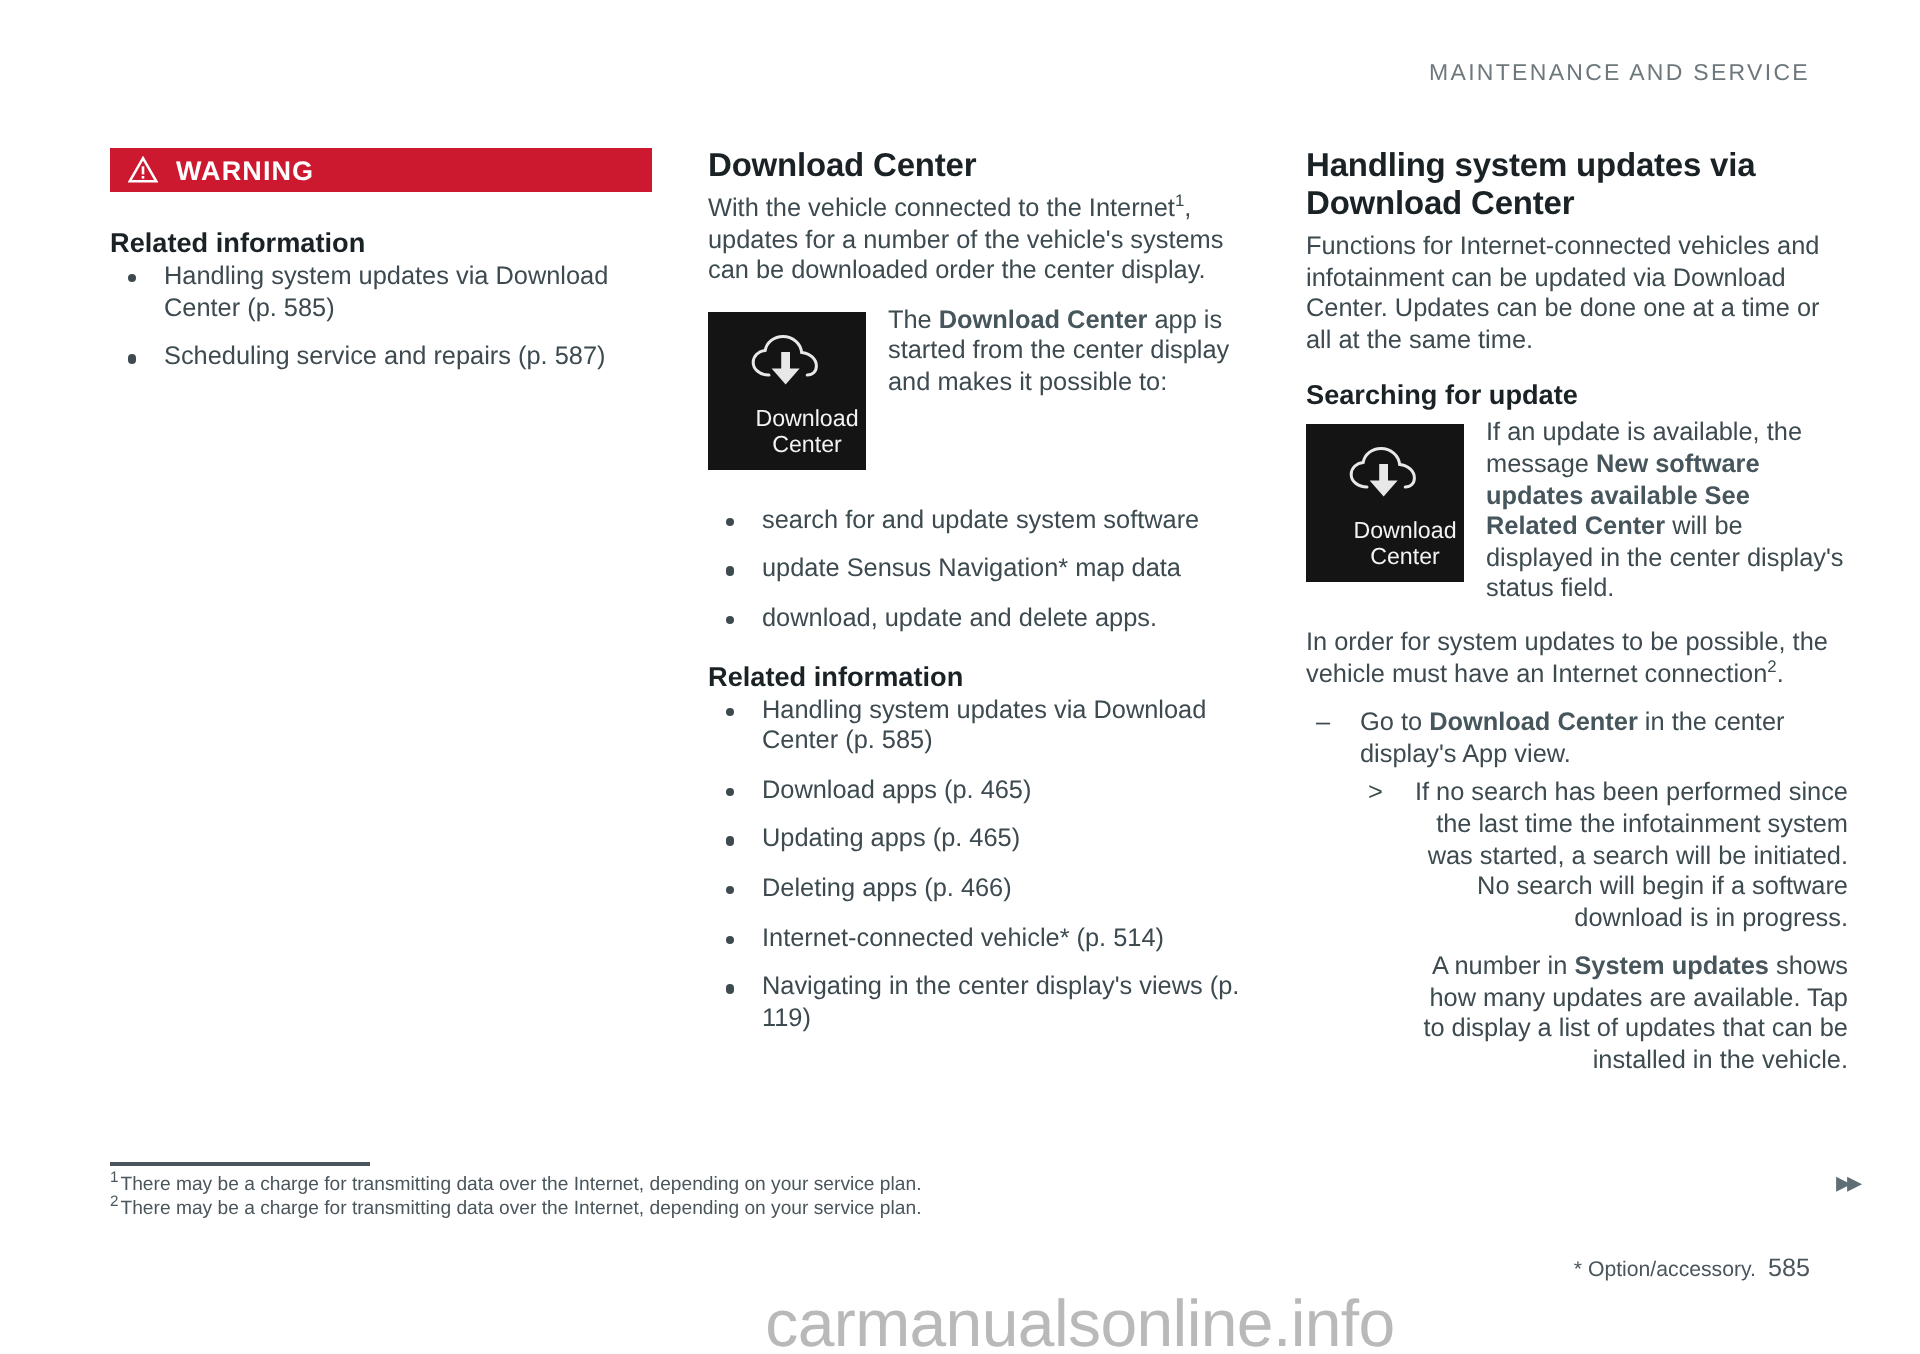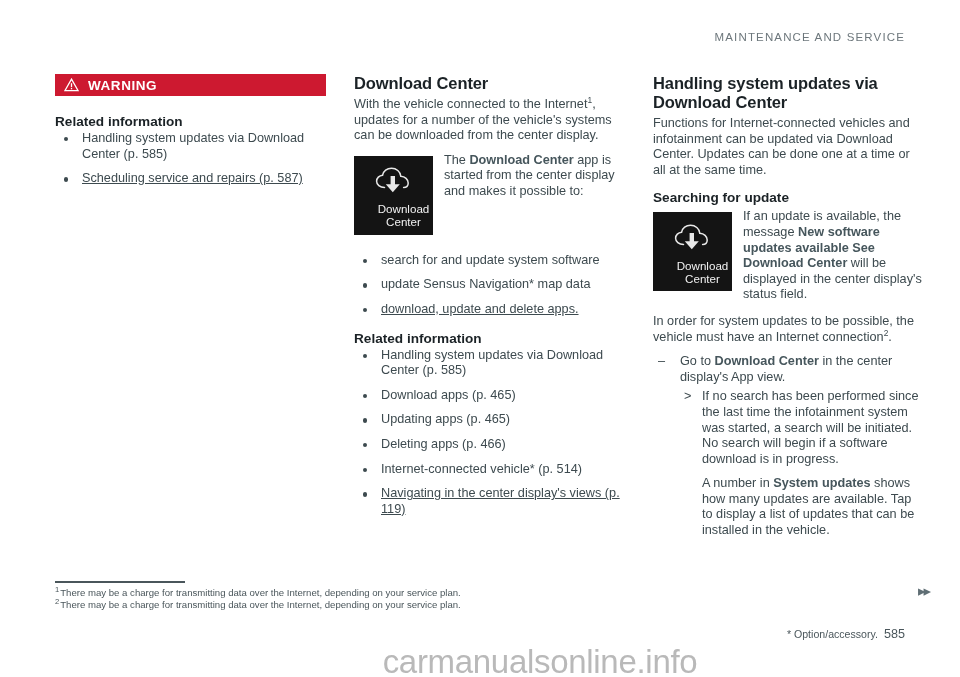--- a/index.html
+++ b/index.html
@@ -113,21 +113,21 @@
     padding: 0;
   }
   ul.bullets li {
     position: relative;
     padding-left: 27px;
     font-size: 12.7px;
     line-height: 15.6px;
     color: #3d4a4f;
     margin-bottom: 9px;
   }
-  ul.bullets li:last-child { margin-bottom: 0; text-decoration: underline; }
+  ul.bullets li:last-child { margin-bottom: 0; }
   ul.bullets li::before {
     content: "";
     position: absolute;
     left: 9px;
     top: 6px;
     width: 4.4px;
     height: 4.4px;
     border-radius: 50%;
     background: #3d4a4f;
   }
@@ -149,20 +149,21 @@
     content: "\2013";
     position: absolute;
     left: 5px;
     top: 0;
     color: #3d4a4f;
   }
   ul.arrows {
     list-style: none;
     margin: 4px 0 0 0;
     padding: 0;
+    text-align: right;
   }
   ul.arrows > li {
     position: relative;
     padding-left: 22px;
     font-size: 12.7px;
     line-height: 15.6px;
     margin-bottom: 9px;
   }
   ul.arrows > li::before {
     content: ">";
@@ -292,21 +293,21 @@
     <ul class="bullets">
       <li>Handling system updates via Download Center (p. 585)</li>
       <li>Scheduling service and repairs (p. 587)</li>
     </ul>
   </div>
 
   <div class="col col-2">
 
     <h2 class="sec-title">Download Center</h2>
 
-    <p class="body"><span>With the vehicle connected to the Internet</span><sup class="fn">1</sup><span>, updates for a number of the vehicle's systems can be downloaded from the center display.</span></p>
+    <p class="body"><span>With the vehicle connected to the Internet</span><sup class="fn">1</sup><span>, updates for a number of the vehicle's systems can be downloaded order the center display.</span></p>
 
     <div class="figure-wrap">
       <div class="app-tile">
         <span>
           <svg width="40" height="29" viewBox="0 0 40 29" aria-hidden="true">
             <path d="M10.5 21.5 C5.9 21.5 2.6 18.6 2.6 15.2 C2.6 12.1 5.2 9.5 8.6 9.2 C9.3 5.2 13.0 2.2 17.5 2.2 C22.4 2.2 26.4 5.7 26.8 10.2 C31.0 10.5 34.2 13.5 34.2 17.0 C34.2 19.6 32.4 21.5 29.6 21.5" fill="none" stroke="#e8e8e8" stroke-width="1.5" stroke-linecap="round"></path>
             <rect x="16.6" y="10.0" width="4.4" height="9.0" fill="#e8e8e8"></rect>
             <path d="M11.8 18.2 L18.8 26.3 L25.8 18.2 Z" fill="#e8e8e8"></path>
           </svg>
         </span>
@@ -351,21 +352,21 @@
             <path d="M10.5 21.5 C5.9 21.5 2.6 18.6 2.6 15.2 C2.6 12.1 5.2 9.5 8.6 9.2 C9.3 5.2 13.0 2.2 17.5 2.2 C22.4 2.2 26.4 5.7 26.8 10.2 C31.0 10.5 34.2 13.5 34.2 17.0 C34.2 19.6 32.4 21.5 29.6 21.5" fill="none" stroke="#e8e8e8" stroke-width="1.5" stroke-linecap="round"></path>
             <rect x="16.6" y="10.0" width="4.4" height="9.0" fill="#e8e8e8"></rect>
             <path d="M11.8 18.2 L18.8 26.3 L25.8 18.2 Z" fill="#e8e8e8"></path>
           </svg>
         </span>
         <span class="tile-label">
           <span>Download</span><br>
           <span>Center</span>
         </span>
       </div>
-      <p class="flow-text"><span>If an update is available, the message </span><span class="emph">New software updates available See Download Center</span><span> will be displayed in the center display's status field.</span></p>
+      <p class="flow-text"><span>If an update is available, the message </span><span class="emph">New software updates available See Related Center</span><span> will be displayed in the center display's status field.</span></p>
       <div class="clear"></div>
     </div>
 
     <p class="body" style="margin-top:11px;"><span>In order for system updates to be possible, the vehicle must have an Internet connection</span><sup class="fn">2</sup><span>.</span></p>
 
     <ul class="dashes">
       <li><span>Go to </span><span class="emph">Download Center</span><span> in the center display's App view.</span>
         <ul class="arrows">
           <li>If no search has been performed since the last time the infotainment system was started, a search will be initiated. No search will begin if a software download is in progress.</li>
           <li class="noarrow"><span>A number in </span><span class="emph">System updates</span><span> shows how many updates are available. Tap to display a list of updates that can be installed in the vehicle.</span></li>

